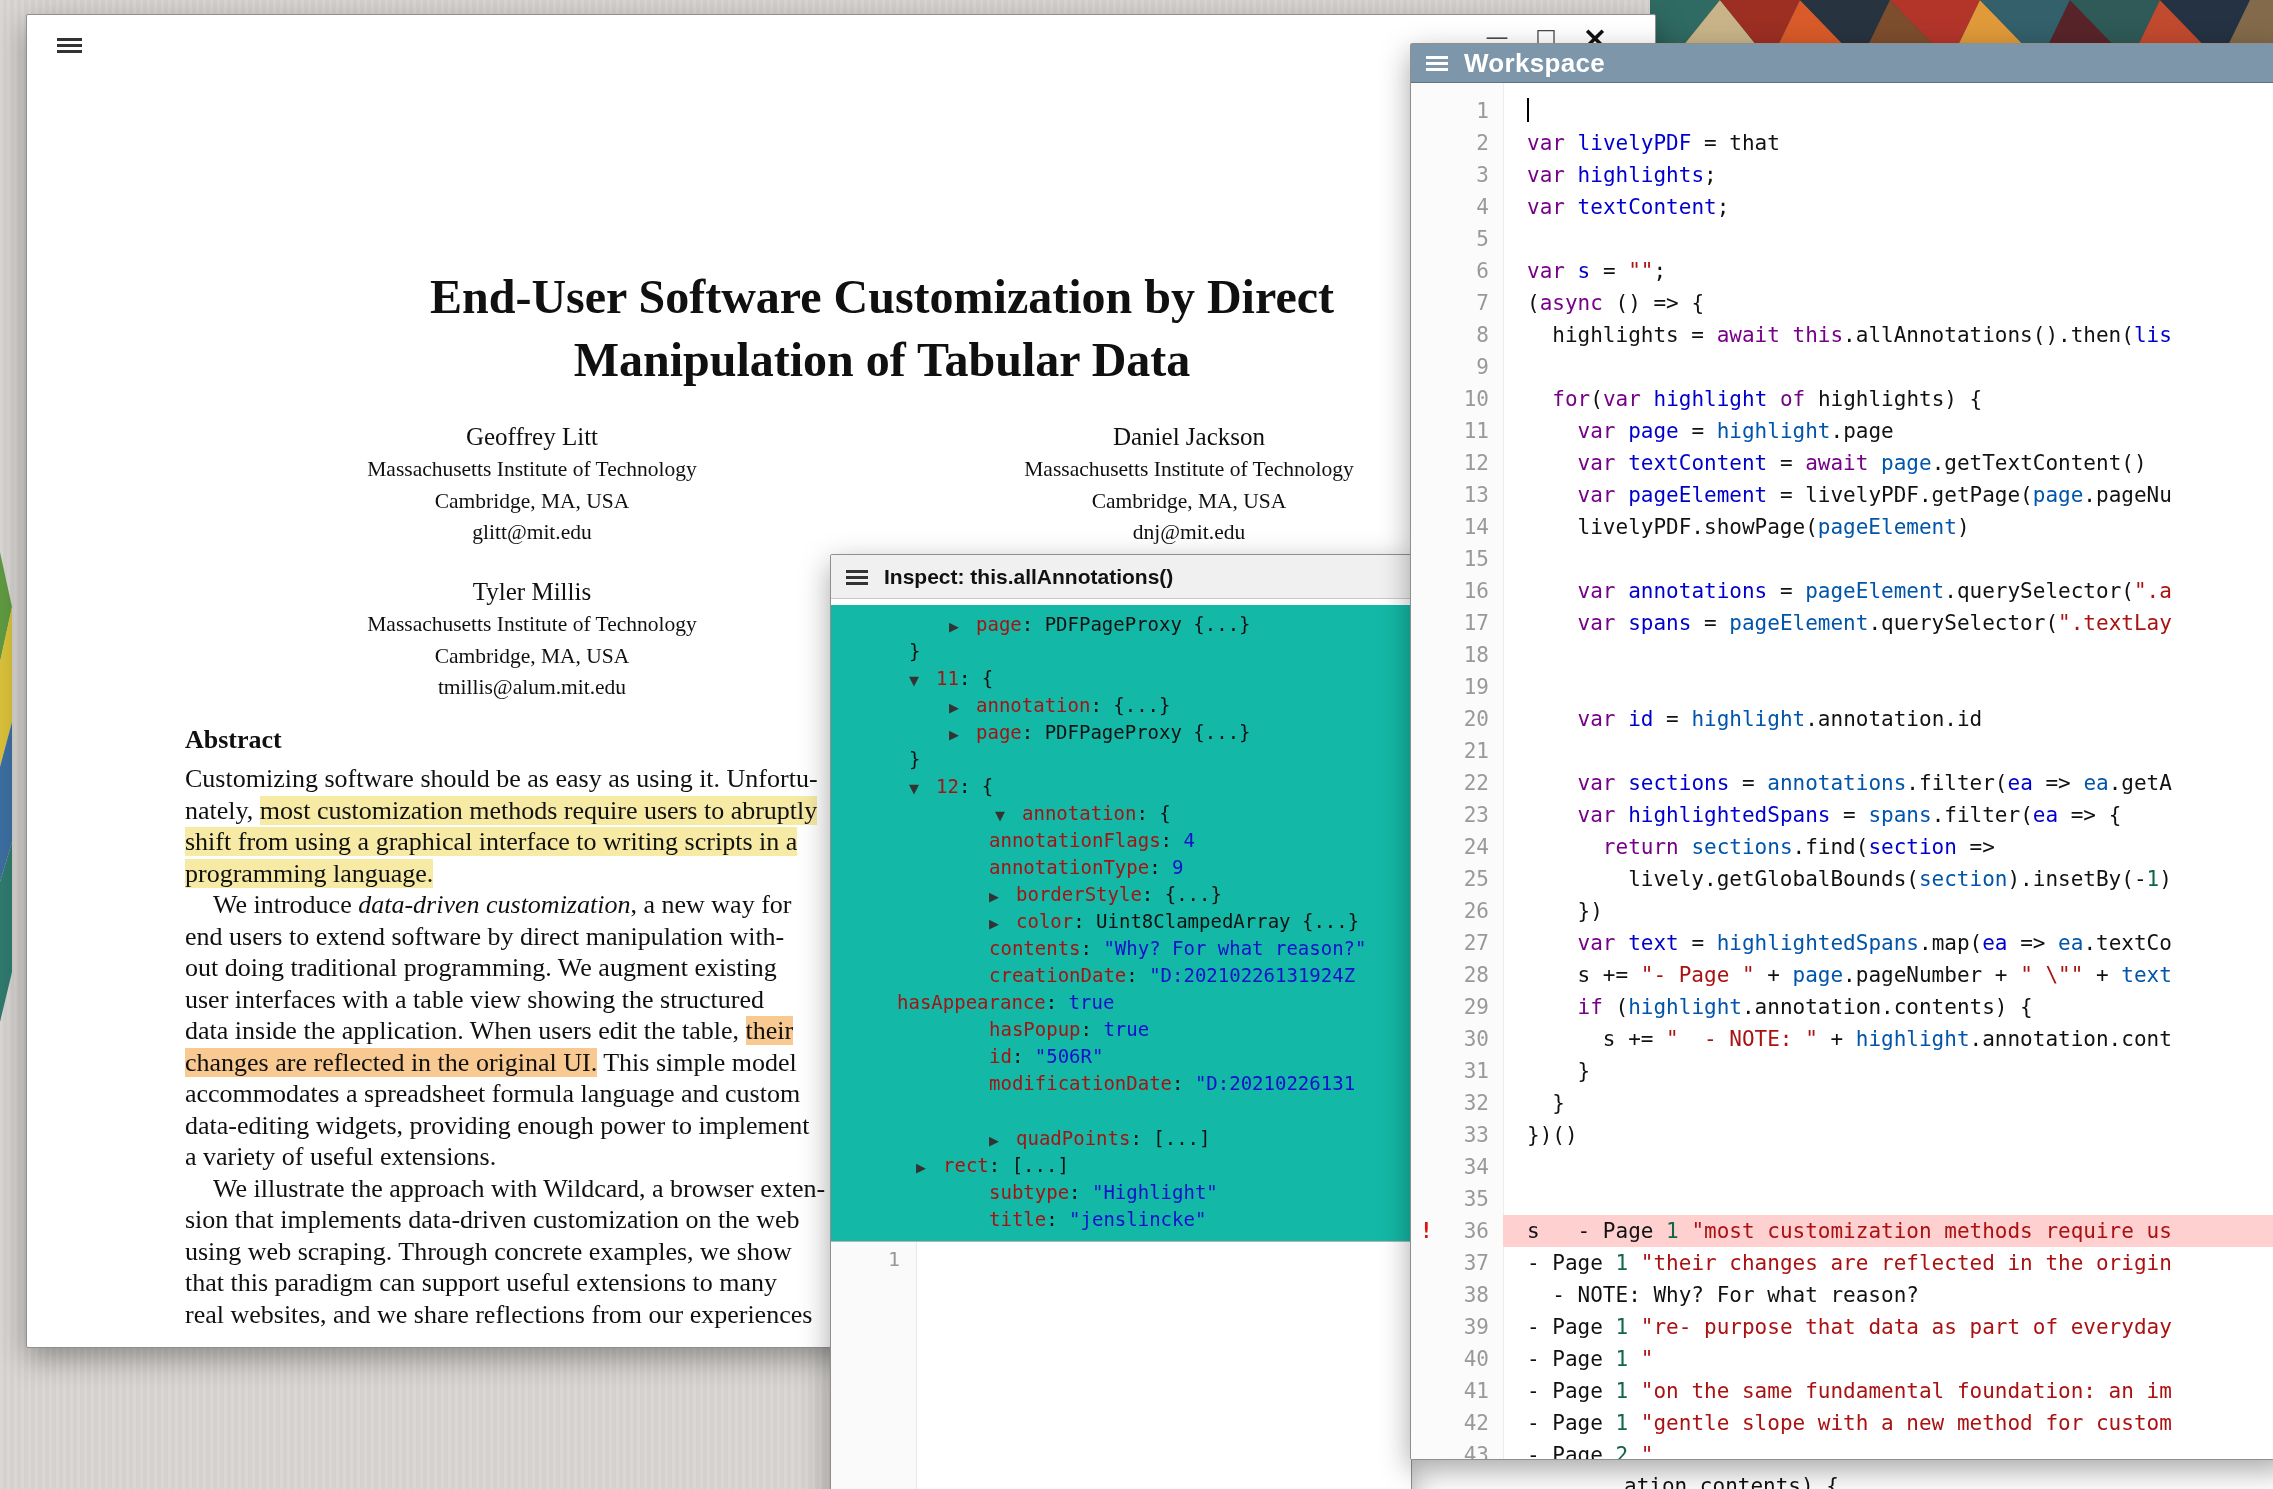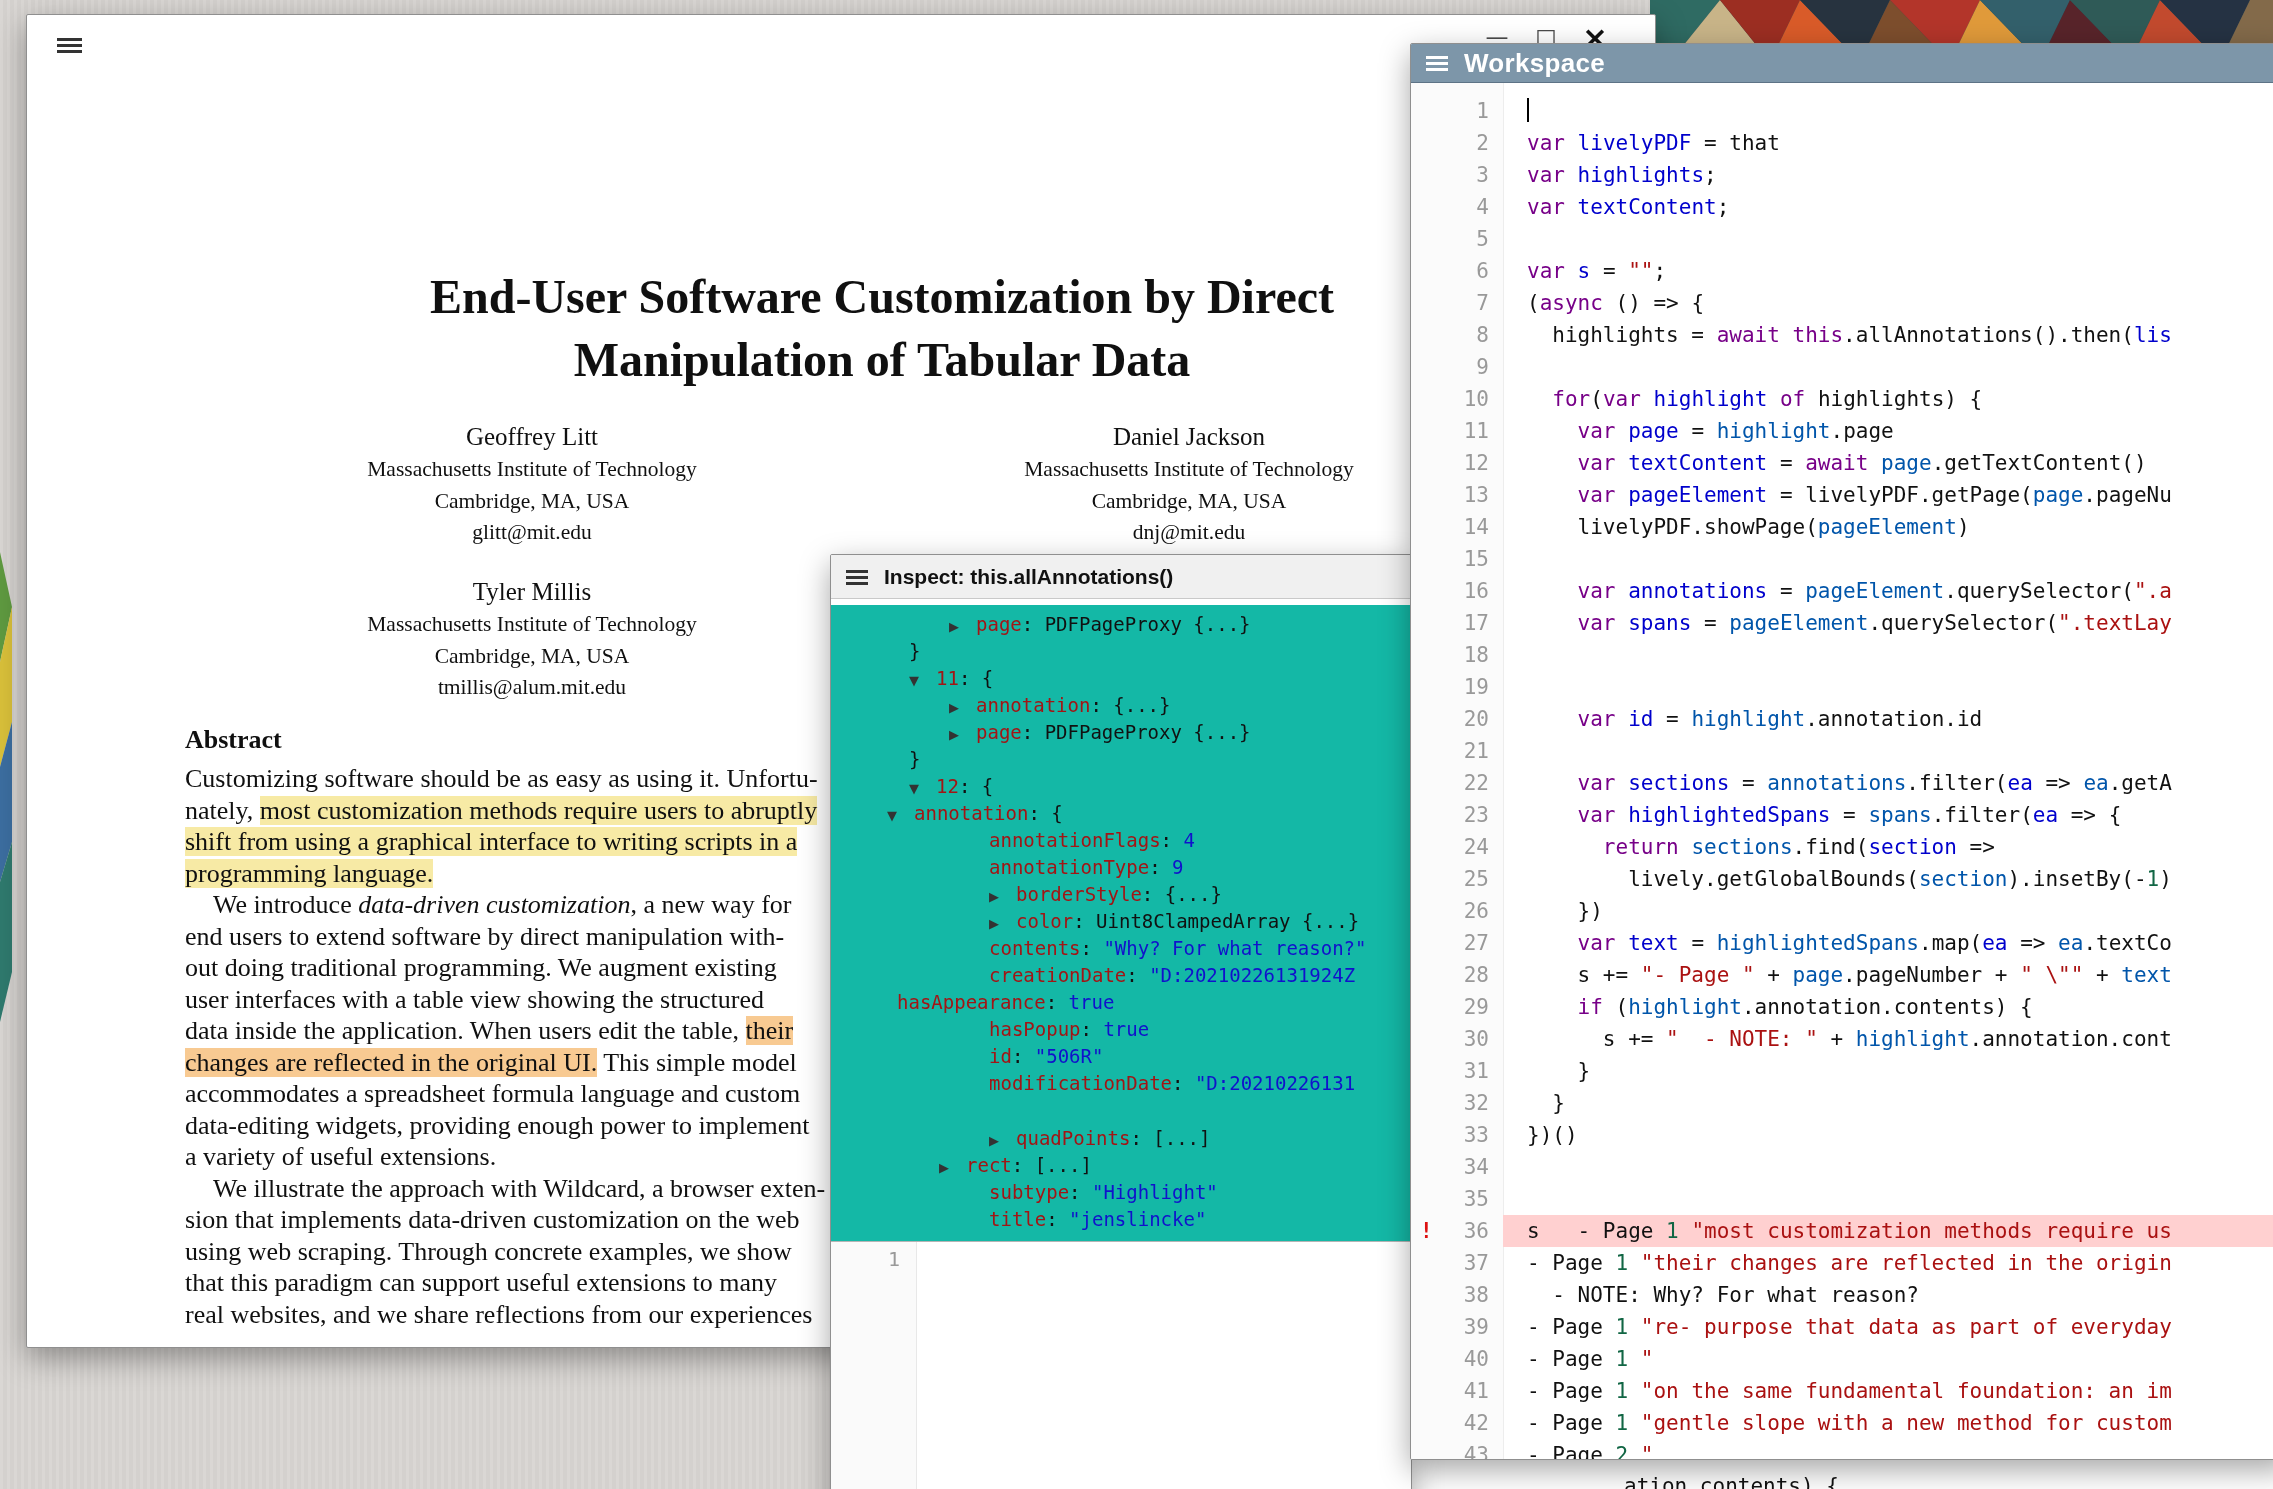--- a/index.html
+++ b/index.html
@@ -184,33 +184,33 @@
       <span class="titlebar-text">Inspect: this.allAnnotations()</span>
     </div>
     <div id="inspector-tree" class="inspector-tree">
         <div class="insp-row" style="padding-left: 118px;"><span class="tri">▶</span><span class="c-key">page</span><span class="c-p">: PDFPageProxy {...}</span></div>
         <div class="insp-row" style="padding-left: 78px;"><span class="c-p">}</span></div>
         <div class="insp-row" style="padding-left: 78px;"><span class="tri">▼</span><span class="c-key">11</span><span class="c-p">: {</span></div>
         <div class="insp-row" style="padding-left: 118px;"><span class="tri">▶</span><span class="c-key">annotation</span><span class="c-p">: {...}</span></div>
         <div class="insp-row" style="padding-left: 118px;"><span class="tri">▶</span><span class="c-key">page</span><span class="c-p">: PDFPageProxy {...}</span></div>
         <div class="insp-row" style="padding-left: 78px;"><span class="c-p">}</span></div>
         <div class="insp-row" style="padding-left: 78px;"><span class="tri">▼</span><span class="c-key">12</span><span class="c-p">: {</span></div>
-        <div class="insp-row" style="padding-left: 56px;"><span class="tri">▼</span><span class="c-key">annotation</span><span class="c-p">: {</span></div>
+        <div class="insp-row" style="padding-left: 118px; margin-left: 46px;"><span class="tri">▼</span><span class="c-key">annotation</span><span class="c-p">: {</span></div>
         <div class="insp-row" style="padding-left: 158px;"><span class="c-key">annotationFlags</span><span class="c-p">: </span><span class="c-val">4</span></div>
         <div class="insp-row" style="padding-left: 158px;"><span class="c-key">annotationType</span><span class="c-p">: </span><span class="c-val">9</span></div>
         <div class="insp-row" style="padding-left: 158px;"><span class="tri">▶</span><span class="c-key">borderStyle</span><span class="c-p">: {...}</span></div>
         <div class="insp-row" style="padding-left: 158px;"><span class="tri">▶</span><span class="c-key">color</span><span class="c-p">: Uint8ClampedArray {...}</span></div>
         <div class="insp-row" style="padding-left: 158px;"><span class="c-key">contents</span><span class="c-p">: </span><span class="c-val">"Why? For what reason?"</span></div>
         <div class="insp-row" style="padding-left: 158px;"><span class="c-key">creationDate</span><span class="c-p">: </span><span class="c-val">"D:20210226131924Z</span></div>
         <div class="insp-row" style="padding-left: 66px;"><span class="c-key">hasAppearance</span><span class="c-p">: </span><span class="c-val">true</span></div>
         <div class="insp-row" style="padding-left: 158px;"><span class="c-key">hasPopup</span><span class="c-p">: </span><span class="c-val">true</span></div>
         <div class="insp-row" style="padding-left: 158px;"><span class="c-key">id</span><span class="c-p">: </span><span class="c-val">"506R"</span></div>
         <div class="insp-row" style="padding-left: 158px;"><span class="c-key">modificationDate</span><span class="c-p">: </span><span class="c-val">"D:20210226131</span></div>
         <div class="insp-row" style="padding-left: 158px; margin-top: 28px;"><span class="tri">▶</span><span class="c-key">quadPoints</span><span class="c-p">: [...]</span></div>
-        <div class="insp-row" style="padding-left: 108px;"><span class="tri">▶</span><span class="c-key">rect</span><span class="c-p">: [...]</span></div>
+        <div class="insp-row" style="padding-left: 68px; margin-left: 17px;"><span class="tri">▶</span><span class="c-key">rect</span><span class="c-p">: [...]</span></div>
         <div class="insp-row" style="padding-left: 158px;"><span class="c-key">subtype</span><span class="c-p">: </span><span class="c-val">"Highlight"</span></div>
         <div class="insp-row" style="padding-left: 158px;"><span class="c-key">title</span><span class="c-p">: </span><span class="c-val">"jenslincke"</span></div>
       </div>
     <div class="inspector-editor">
       <div class="insp-gutter">
         <span>1</span>
       </div>
     </div>
   </div>
 

